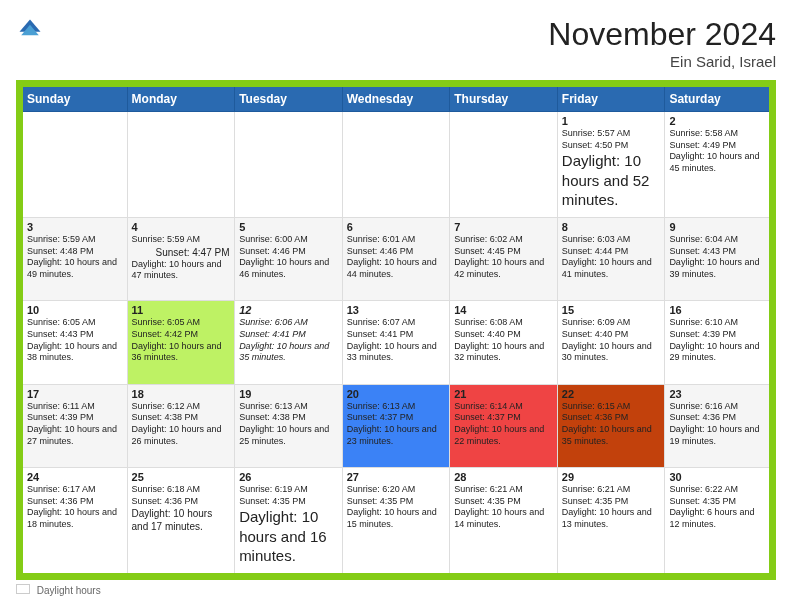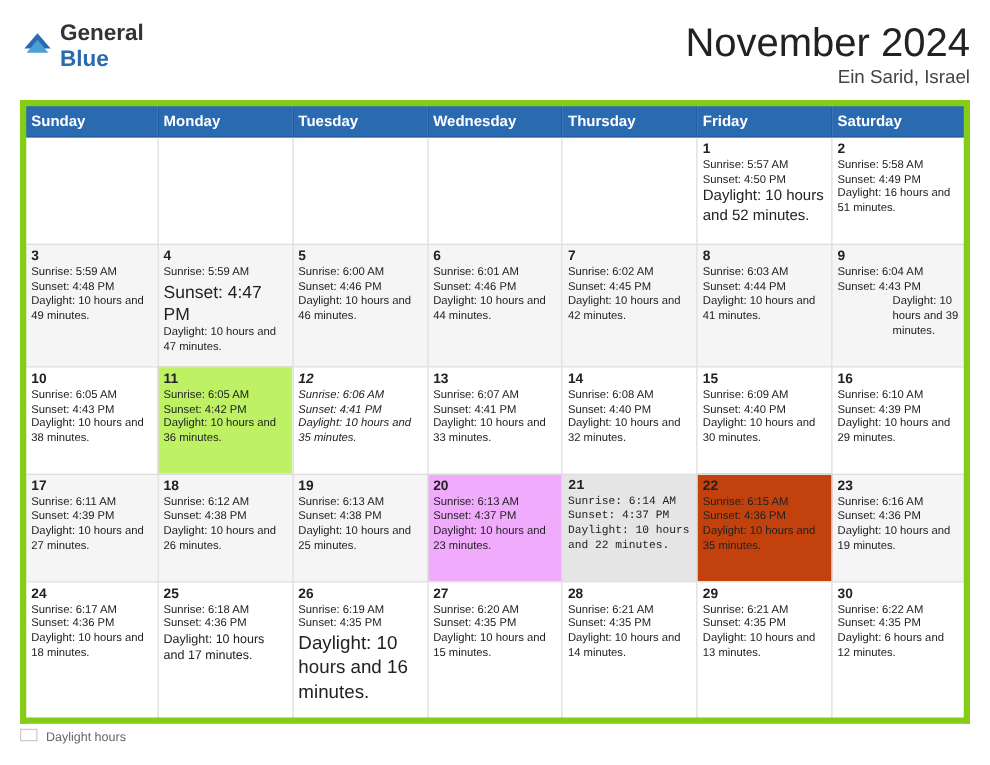--- a/index.html
+++ b/index.html
@@ -49,21 +49,21 @@
       font-size: 32px;
       font-weight: normal;
       color: #222;
     }
     .location {
       font-size: 15px;
       color: #444;
     }
     .calendar {
       flex: 1;
-      border: 5px solid #84cc16;
+      border: 7px solid #84cc16;
       border-collapse: collapse;
       width: 100%;
       table-layout: fixed;
     }
     .calendar th {
       background: #2a6ab1;
       color: #fff;
       font-size: 12px;
       font-weight: bold;
       padding: 5px 4px;
@@ -98,24 +98,20 @@
 </head>
 <body>
 
 <div class="page">
   <div class="header">
     <div class="logo">
       <svg class="logo-icon" viewBox="0 0 32 32">
         <polygon points="16,4 28,18 4,18" fill="#2a6ab1"></polygon>
         <polygon points="16,10 26,22 6,22" fill="#4a9fd4"></polygon>
       </svg>
-      <div>
-        <span class="logo-text-general">General</span><br>
-        <span class="logo-text-blue">Blue</span>
-      </div>
     </div>
     <div class="title-block">
       <div class="month-title">November 2024</div>
       <div class="location">Ein Sarid, Israel</div>
     </div>
   </div>
 
   <table class="calendar" id="cal-table">
     <thead id="cal-head">
         <tr>
@@ -132,40 +128,40 @@
         <tr>
           <td class="empty"></td>
           <td class="empty"></td>
           <td class="empty"></td>
           <td class="empty"></td>
           <td class="empty"></td>
           <td style="background: rgb(255, 255, 255);">
             <span class="day-num">1</span>
             <div style="font-size: 9px; line-height: 1.3;">Sunrise: 5:57 AM</div>
             <div style="font-size: 9px; line-height: 1.3;">Sunset: 4:50 PM</div>
-            <div style="font-size: 12px; line-height: 1.3;">Daylight: 10 hours and 52 minutes.</div>
+            <div style="font-size: 15px; line-height: 1.3;">Daylight: 10 hours and 52 minutes.</div>
           </td>
           <td style="background: rgb(255, 255, 255);">
             <span class="day-num">2</span>
             <div style="font-size: 9px; line-height: 1.3;">Sunrise: 5:58 AM</div>
             <div style="font-size: 9px; line-height: 1.3;">Sunset: 4:49 PM</div>
-            <div style="font-size: 9px; line-height: 1.3;">Daylight: 16 hours and 51 minutes.</div>
+            <div style="font-size: 9px; line-height: 1.3;">Daylight: 10 hours and 45 minutes.</div>
           </td>
         </tr>
         <tr>
           <td style="background: rgb(245, 245, 245);">
             <span class="day-num">3</span>
             <div style="font-size: 9px; line-height: 1.3;">Sunrise: 5:59 AM</div>
             <div style="font-size: 9px; line-height: 1.3;">Sunset: 4:48 PM</div>
             <div style="font-size: 9px; line-height: 1.3;">Daylight: 10 hours and 49 minutes.</div>
           </td>
           <td style="background: rgb(245, 245, 245);">
             <span class="day-num">4</span>
             <div style="font-size: 9px; line-height: 1.3;">Sunrise: 5:59 AM</div>
-            <div style="font-size: 14px; line-height: 1.3;">Sunset: 4:47 PM</div>
+            <div style="font-size: 10px; line-height: 1.3; margin-left: 24px;">Sunset: 4:47 PM</div>
             <div style="font-size: 9px; line-height: 1.3;">Daylight: 10 hours and 47 minutes.</div>
           </td>
           <td style="background: rgb(245, 245, 245);">
             <span class="day-num">5</span>
             <div style="font-size: 9px; line-height: 1.3;">Sunrise: 6:00 AM</div>
             <div style="font-size: 9px; line-height: 1.3;">Sunset: 4:46 PM</div>
             <div style="font-size: 9px; line-height: 1.3;">Daylight: 10 hours and 46 minutes.</div>
           </td>
           <td style="background: rgb(245, 245, 245);">
             <span class="day-num">6</span>
@@ -182,21 +178,21 @@
           <td style="background: rgb(245, 245, 245);">
             <span class="day-num">8</span>
             <div style="font-size: 9px; line-height: 1.3;">Sunrise: 6:03 AM</div>
             <div style="font-size: 9px; line-height: 1.3;">Sunset: 4:44 PM</div>
             <div style="font-size: 9px; line-height: 1.3;">Daylight: 10 hours and 41 minutes.</div>
           </td>
           <td style="background: rgb(245, 245, 245);">
             <span class="day-num">9</span>
             <div style="font-size: 9px; line-height: 1.3;">Sunrise: 6:04 AM</div>
             <div style="font-size: 9px; line-height: 1.3;">Sunset: 4:43 PM</div>
-            <div style="font-size: 9px; line-height: 1.3; margin-left: 44px;">Daylight: 10 hours and 39 minutes.</div>
+            <div style="font-size: 9px; line-height: 1.3;">Daylight: 10 hours and 39 minutes.</div>
           </td>
         </tr>
         <tr>
           <td style="background: rgb(255, 255, 255);">
             <span class="day-num">10</span>
             <div style="font-size: 9px; line-height: 1.3;">Sunrise: 6:05 AM</div>
             <div style="font-size: 9px; line-height: 1.3;">Sunset: 4:43 PM</div>
             <div style="font-size: 9px; line-height: 1.3;">Daylight: 10 hours and 38 minutes.</div>
           </td>
           <td style="background: #bef264;">
@@ -248,27 +244,27 @@
             <div style="font-size: 9px; line-height: 1.3;">Sunrise: 6:12 AM</div>
             <div style="font-size: 9px; line-height: 1.3;">Sunset: 4:38 PM</div>
             <div style="font-size: 9px; line-height: 1.3;">Daylight: 10 hours and 26 minutes.</div>
           </td>
           <td style="background: rgb(245, 245, 245);">
             <span class="day-num">19</span>
             <div style="font-size: 9px; line-height: 1.3;">Sunrise: 6:13 AM</div>
             <div style="font-size: 9px; line-height: 1.3;">Sunset: 4:38 PM</div>
             <div style="font-size: 9px; line-height: 1.3;">Daylight: 10 hours and 25 minutes.</div>
           </td>
-          <td style="background: #f0abfc;">
+          <td style="background: #3b82f6;">
             <span class="day-num">20</span>
             <div style="font-size: 9px; line-height: 1.3;">Sunrise: 6:13 AM</div>
             <div style="font-size: 9px; line-height: 1.3;">Sunset: 4:37 PM</div>
             <div style="font-size: 9px; line-height: 1.3;">Daylight: 10 hours and 23 minutes.</div>
           </td>
-          <td style="background: #e5e5e5; font-family: Liberation Mono, monospace;">
+          <td style="background: #ef4444;">
             <span class="day-num">21</span>
             <div style="font-size: 9px; line-height: 1.3;">Sunrise: 6:14 AM</div>
             <div style="font-size: 9px; line-height: 1.3;">Sunset: 4:37 PM</div>
             <div style="font-size: 9px; line-height: 1.3;">Daylight: 10 hours and 22 minutes.</div>
           </td>
           <td style="background: #c2410c;">
             <span class="day-num">22</span>
             <div style="font-size: 9px; line-height: 1.3;">Sunrise: 6:15 AM</div>
             <div style="font-size: 9px; line-height: 1.3;">Sunset: 4:36 PM</div>
             <div style="font-size: 9px; line-height: 1.3;">Daylight: 10 hours and 35 minutes.</div>

